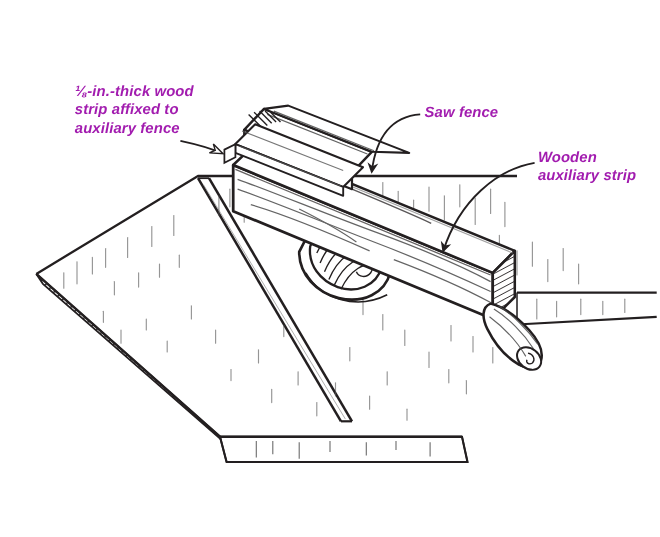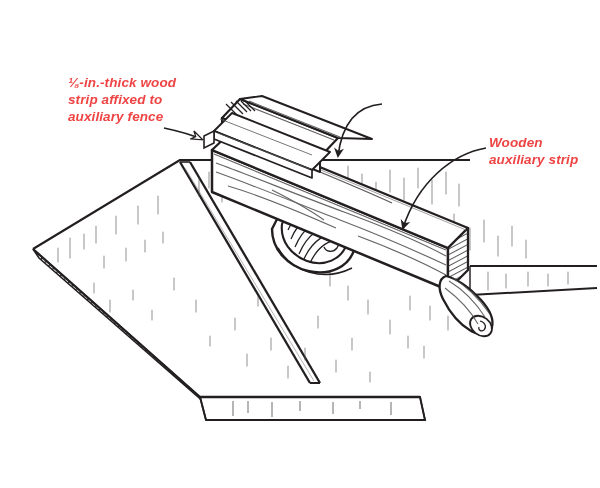--- a/index.html
+++ b/index.html
@@ -22,21 +22,21 @@
     width: 600px;
     height: 488px;
   }
   .callout {
     position: absolute;
     font-family: "Liberation Sans", sans-serif;
     font-style: italic;
     font-weight: 600;
     font-size: 13.5px;
     line-height: 17px;
-    color: #ef4444;
+    color: #a21caf;
     white-space: pre-line;
     letter-spacing: 0.1px;
   }
   #label-strip  { left: 68px;  top: 74px;  width: 145px; }
   #label-saw    { left: 386px; top: 93px;  width: 110px; }
   #label-aux    { left: 489px; top: 134px; width: 105px; }
 </style>
 </head>
 <body>
 
@@ -276,17 +276,18 @@
       <path d="M 164,128 C 178,131 190,134 201,139" marker-end="url(#arrowHeadOpen)"></path>
       <path d="M 382,104 C 356,106 342,124 338,156" marker-end="url(#arrowHead)"></path>
       <path d="M 486,148 C 452,154 418,182 403,228" marker-end="url(#arrowHead)"></path>
     </g>
   </svg>
 
   <div class="callout" id="label-strip">⅛-in.-thick wood
 strip affixed to
 auxiliary fence</div>
 
+  <div class="callout" id="label-saw">Saw fence</div>
 
   <div class="callout" id="label-aux">Wooden
 auxiliary strip</div>
 
 </div>
 
 </body></html>

